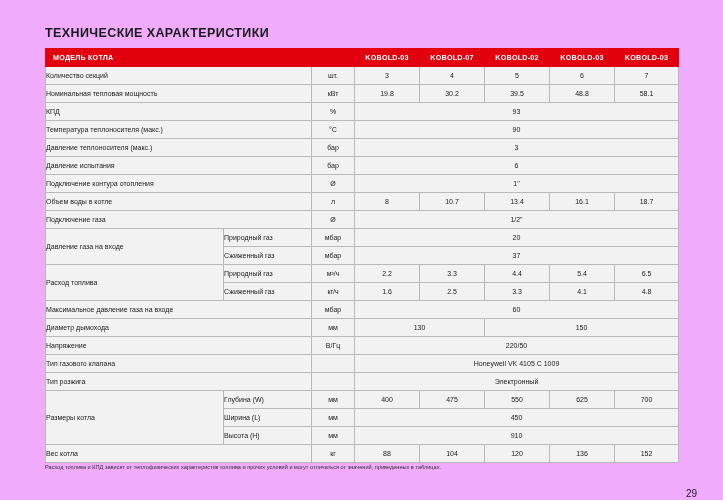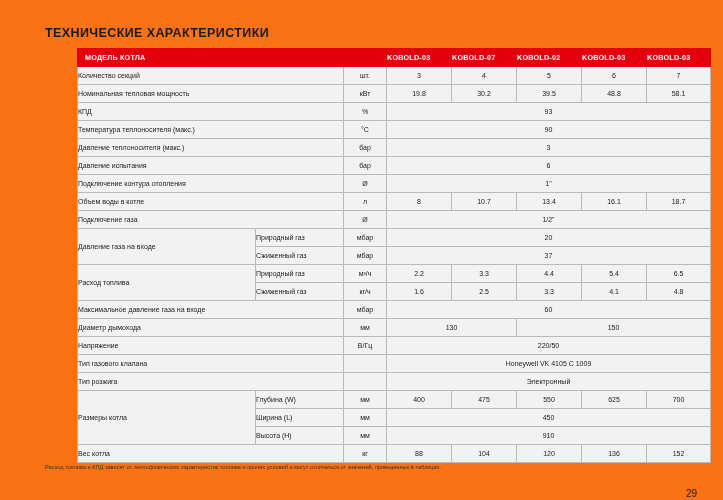--- a/index.html
+++ b/index.html
@@ -13,21 +13,21 @@
     font-family: "Liberation Sans", sans-serif;
     color: #1a1a1a;
     overflow: hidden;
     position: relative;
   }
   .page {
     position: absolute;
     left: 0; top: 0;
     width: 723px;
     height: 500px;
-    background: #f97316;
+    background: #f0abfc;
     box-sizing: border-box;
     text-decoration: underline;
   }
   .page-title {
     position: absolute;
     left: 45px;
     top: 26px;
     font-size: 12.5px;
     font-weight: bold;
     letter-spacing: 0.4px;
@@ -37,21 +37,20 @@
     position: absolute;
     left: 45px;
     top: 48px;
     width: 633px;
   }
   table.spec {
     border-collapse: collapse;
     width: 633px;
     table-layout: fixed;
     font-size: 7px;
-    margin-left: 32px;
   }
   table.spec td, table.spec th {
     border: 1px solid #b9b9b9;
     padding: 0;
     height: 17px;
     vertical-align: middle;
     background: #f2f2f2;
   }
   thead th {
     background: #e2000f !important;
@@ -60,21 +59,21 @@
     font-size: 7.2px;
     letter-spacing: 0.2px;
     border: 1px solid #e2000f !important;
     height: 21px;
   }
   thead th.model-head {
     text-align: left;
     padding-left: 7px;
   }
   thead th.col-model {
-    text-align: left;
+    text-align: center;
   }
   td.label {
     text-align: left;
     padding-left: 7px;
     font-size: 7px;
     color: #1a1a1a;
   }
   td.sublabel {
     text-align: left;
     padding-left: 7px;

